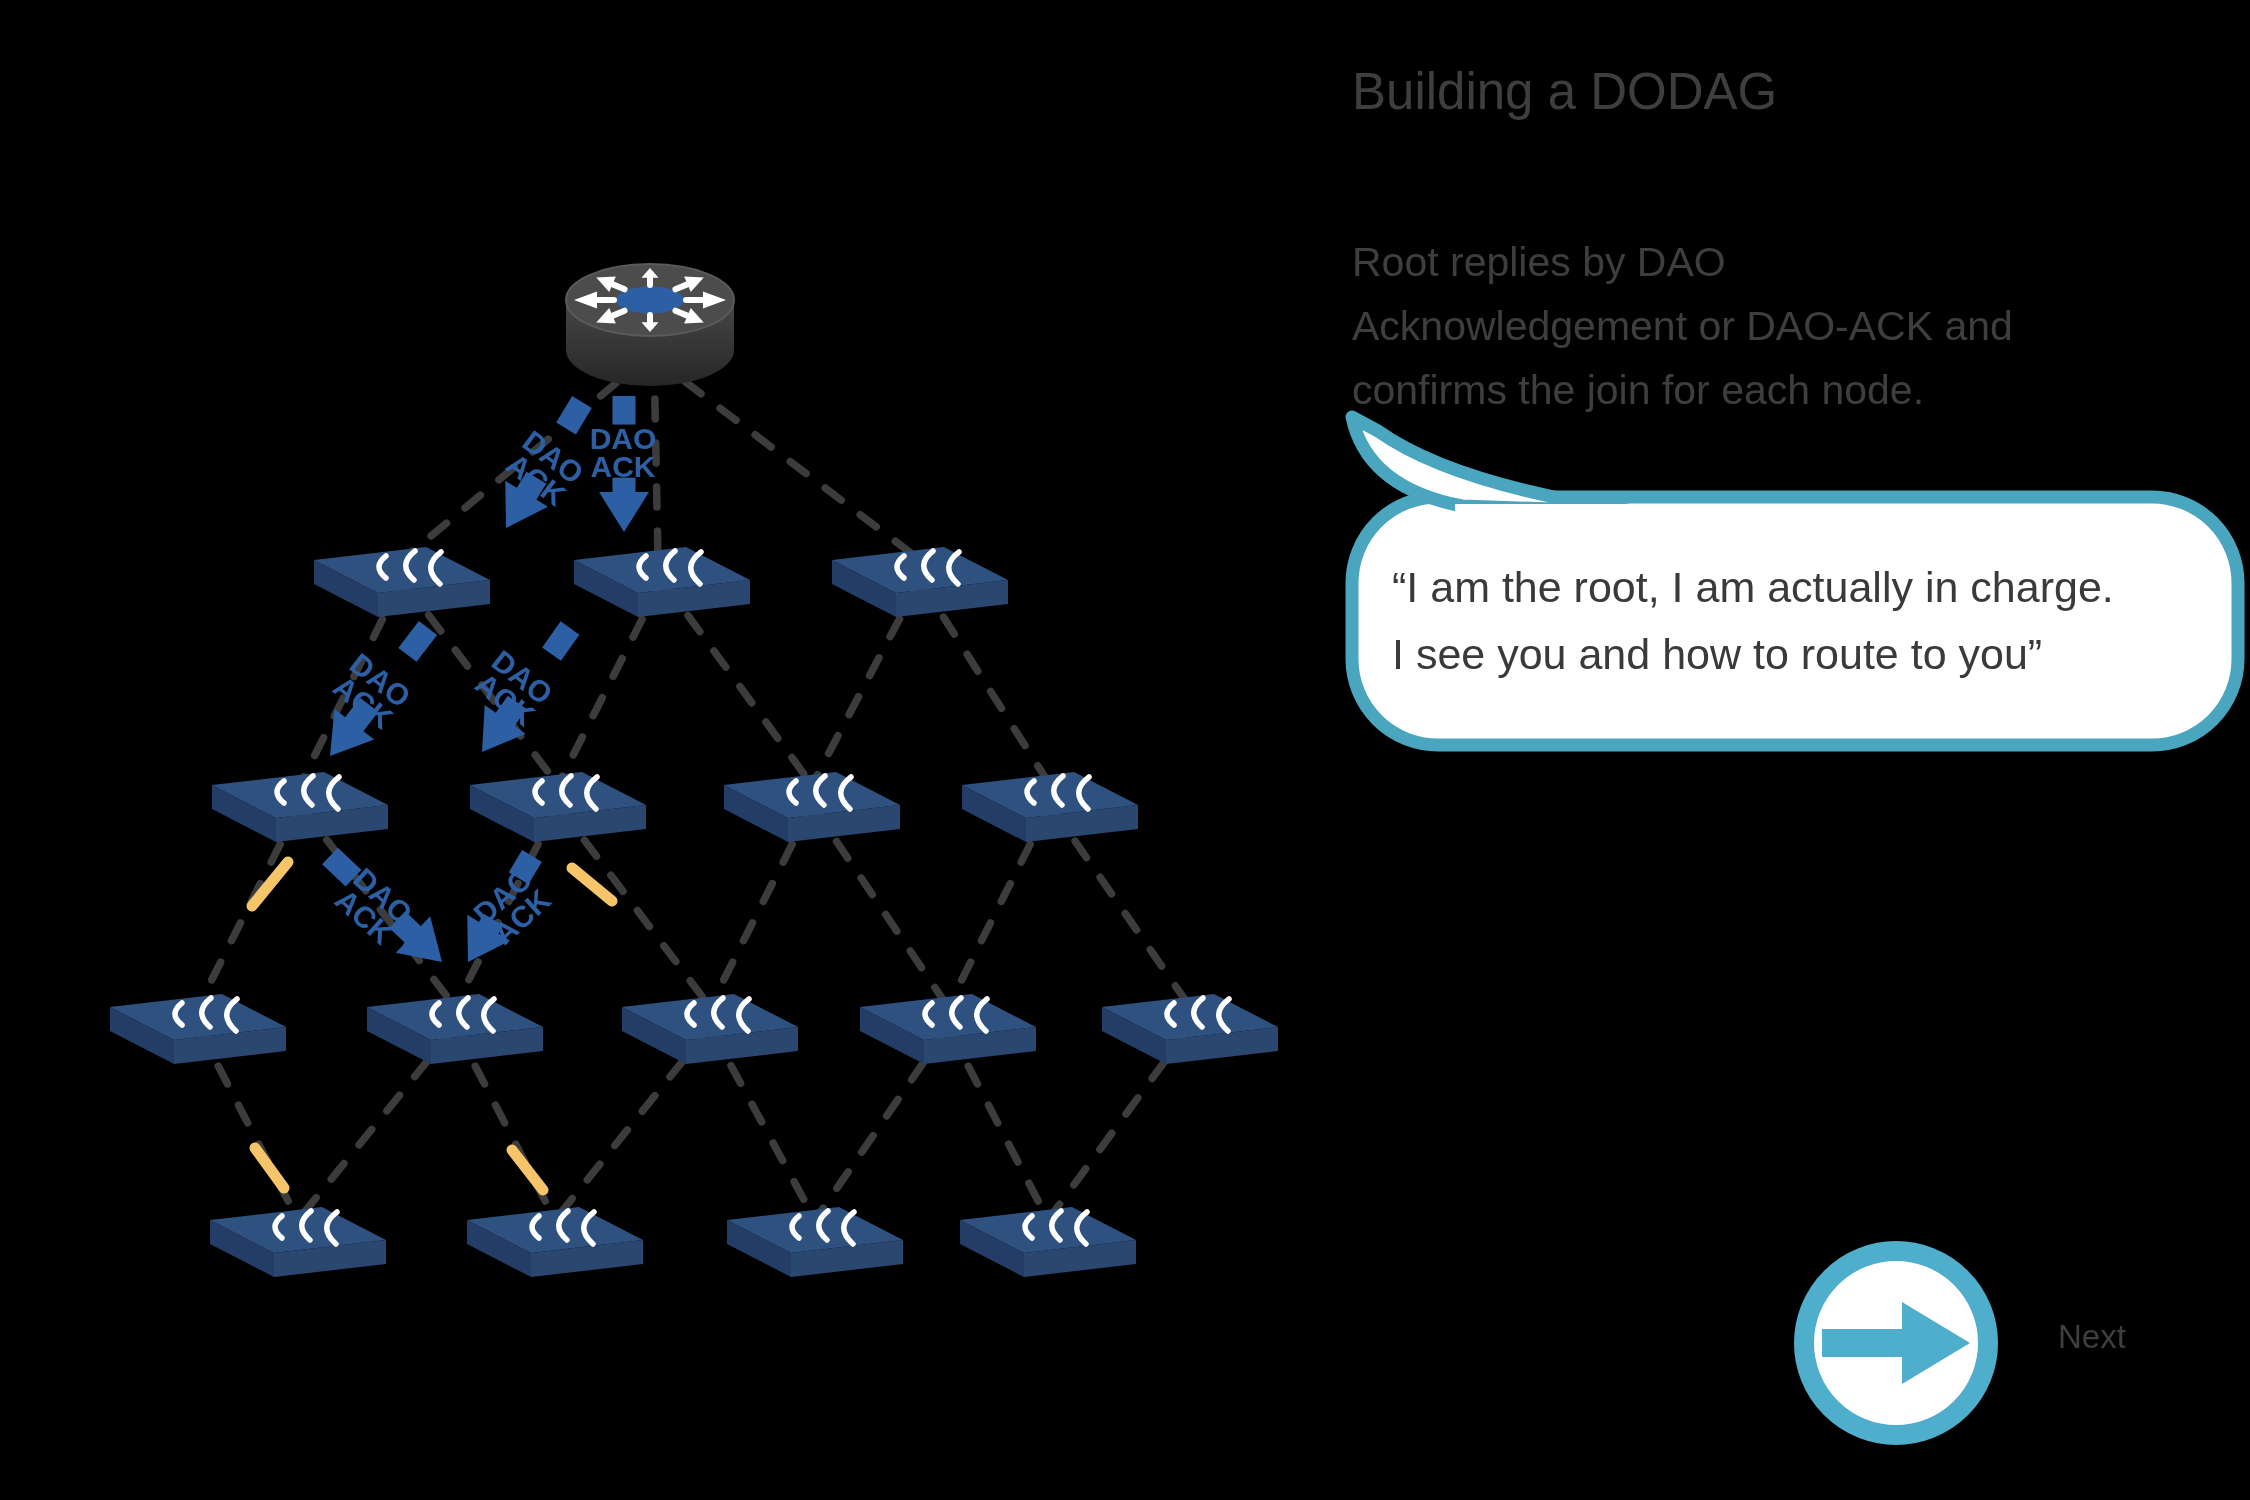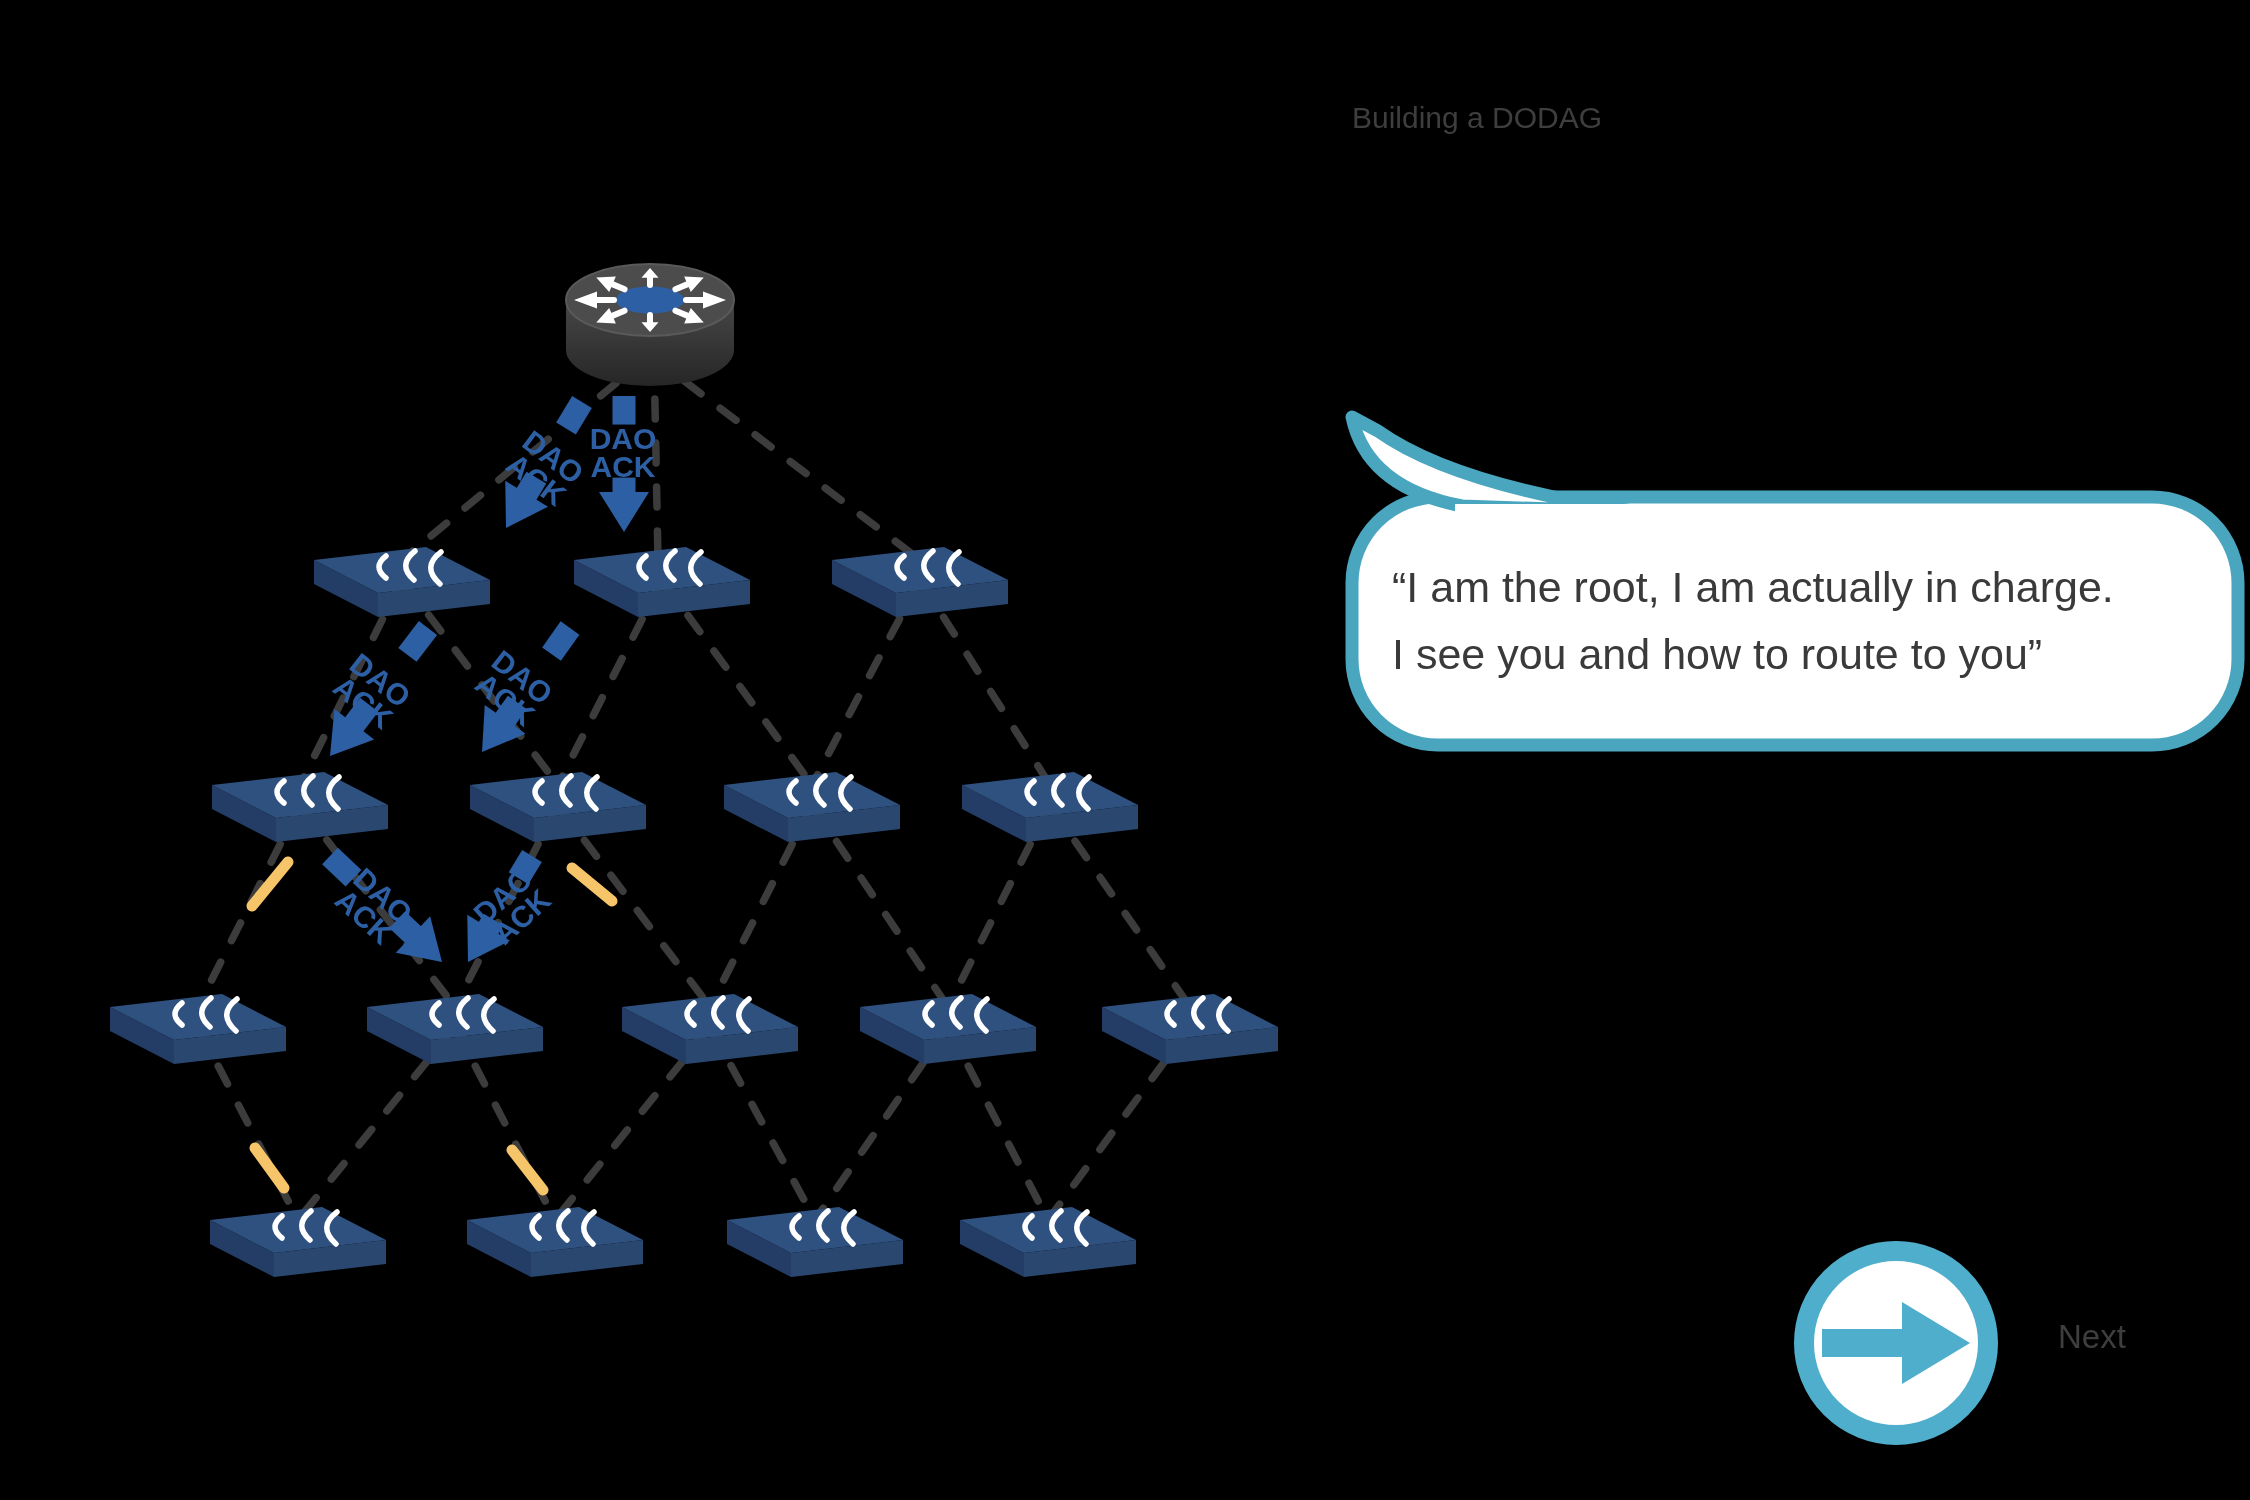--- a/index.html
+++ b/index.html
@@ -1,20 +1,20 @@
 <!DOCTYPE html>
 <html><head>
 <meta charset="utf-8">
 <style>
   html,body{margin:0;padding:0;background:#000;}
   .stage{position:relative;width:2250px;height:1500px;background:#000;overflow:hidden;
          font-family:"Liberation Sans",sans-serif;}
   .stage svg{position:absolute;left:0;top:0;}
   .txt{position:absolute;color:#3e3e3e;}
-  #title{left:1352px;top:62px;font-size:30px;margin-top:39px;}
+  #title{left:1352px;top:62px;font-size:51px;}
   #para{left:1352px;top:230px;font-size:41px;line-height:64px;}
   #bubble-text{left:1392px;top:554px;font-size:43px;line-height:67px;color:#3a3a3a;width:830px;}
   #next-label{left:2058px;top:1318px;font-size:33px;}
   .dao-label{font-family:"Liberation Sans",sans-serif;font-size:30px;font-weight:bold;}
 </style>
 </head>
 <body>
 
 <div class="stage">
   <svg id="diagram-svg" width="2250" height="1500" viewBox="0 0 2250 1500">
@@ -242,20 +242,25 @@
       <path d="M1352,417 C1362,465 1400,494 1462,506 L1640,512 C1535,497 1437,473 1378,431 Z" fill="#fff" stroke="#4aa5bf" stroke-width="13" stroke-linejoin="round"></path>
       <rect x="1455" y="504" width="195" height="22" fill="#fff"></rect>
       <g>
         <circle cx="1896" cy="1343" r="92" fill="#fff" stroke="#4faecb" stroke-width="20"></circle>
         <polygon points="1822,1329 1902,1329 1902,1302 1970,1343 1902,1384 1902,1357 1822,1357" fill="#4faecb"></polygon>
       </g>
     </svg>
 
   <div id="title" class="txt">Building a DODAG</div>
 
+  <div id="para" class="txt">
+    <div>Root replies by DAO</div>
+    <div>Acknowledgement or DAO-ACK and</div>
+    <div>confirms the join for each node.</div>
+  </div>
 
   <div id="bubble-text" class="txt">
     <div>“I am the root, I am actually in charge.</div>
     <div>I see you and how to route to you”</div>
   </div>
 
   <div id="next-label" class="txt">Next</div>
 </div>
 
 </body></html>

